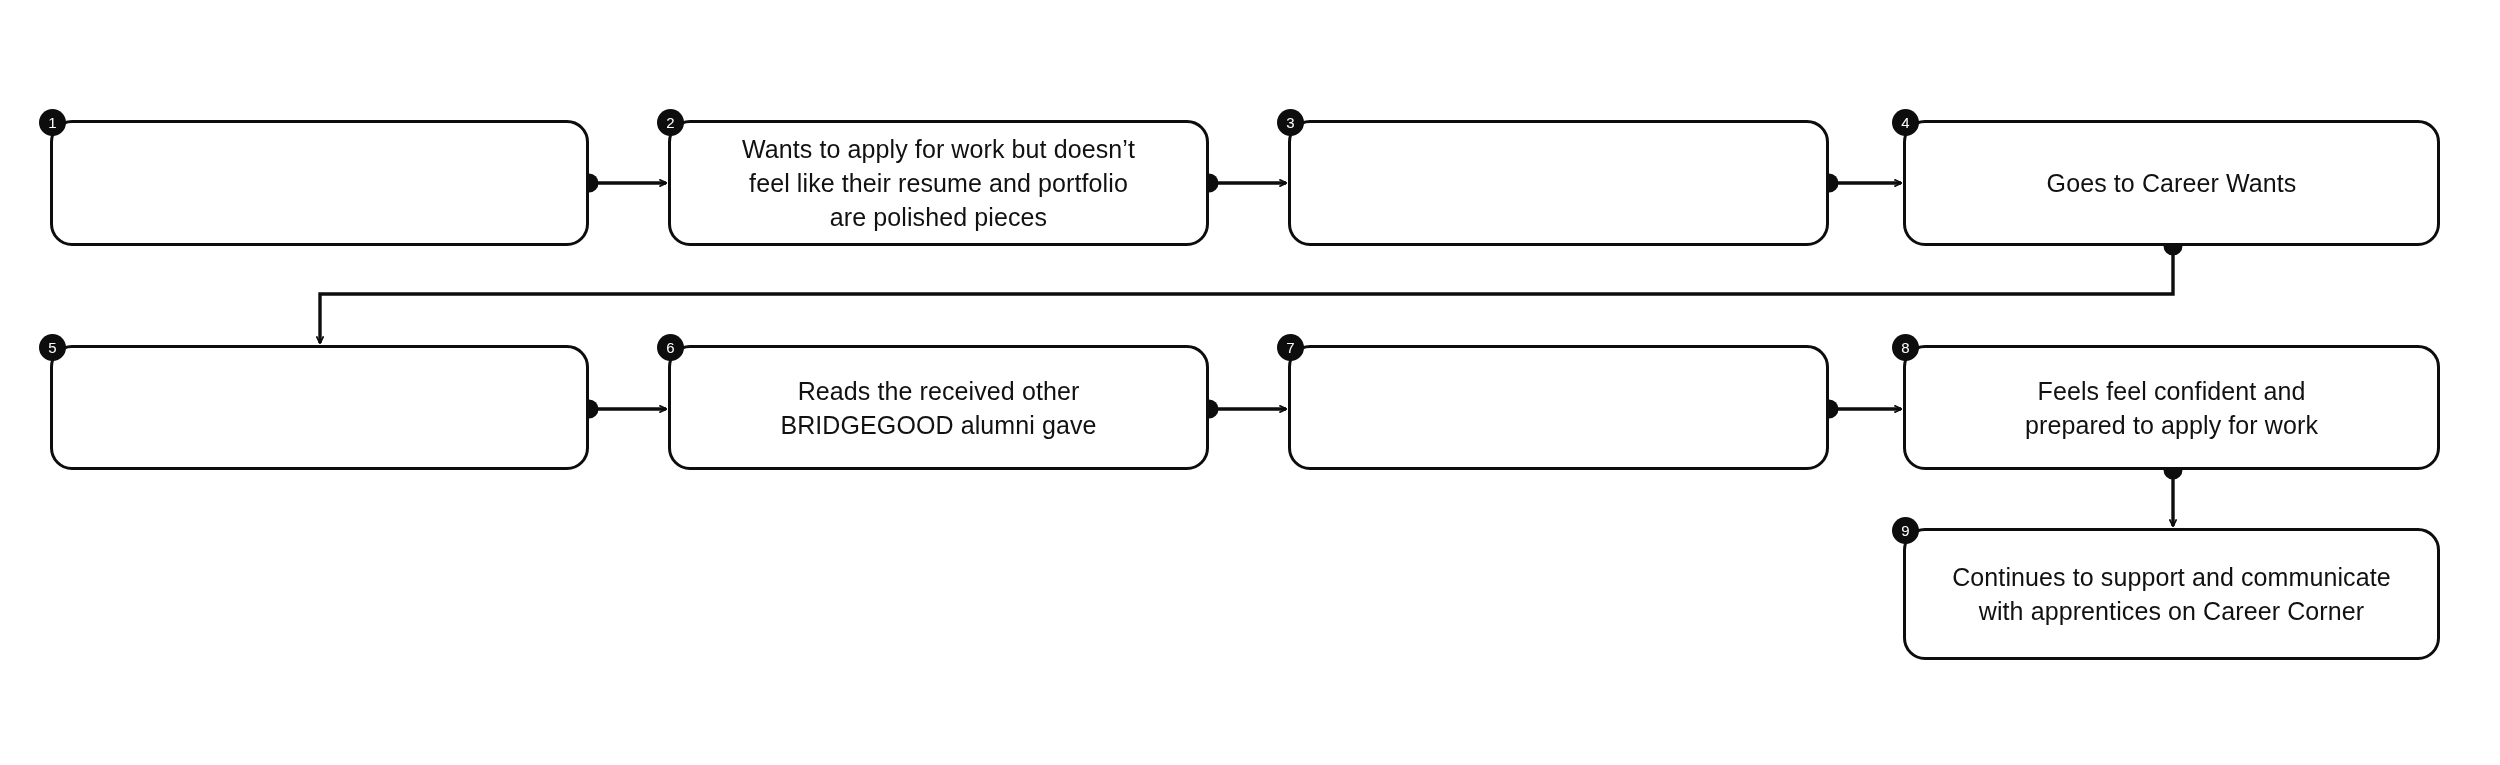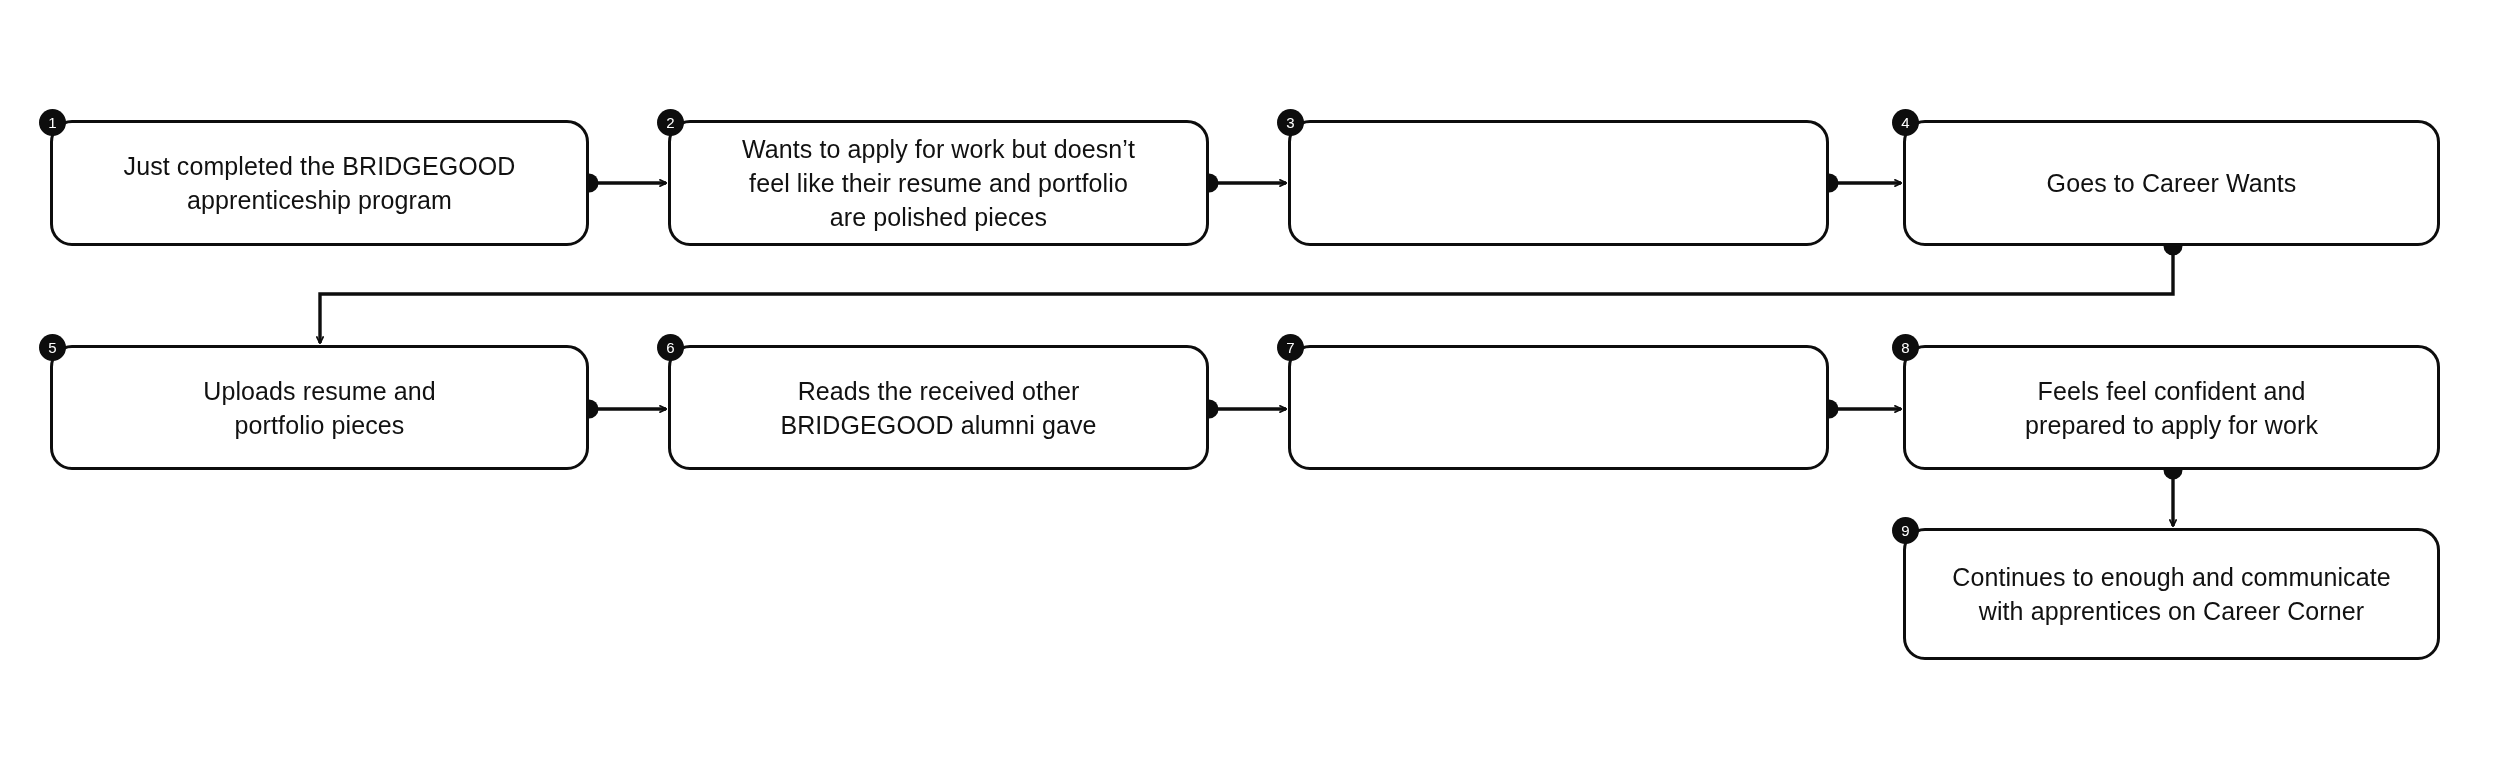--- a/index.html
+++ b/index.html
@@ -101,61 +101,57 @@
       <circle cx="2173" cy="246" r="9.5"></circle>
       <circle cx="589" cy="409" r="9.5"></circle>
       <circle cx="1209" cy="409" r="9.5"></circle>
       <circle cx="1829" cy="409" r="9.5"></circle>
       <circle cx="2173" cy="470" r="9.5"></circle>
     </g>
   </svg>
 
   <div class="node" style="left:50px; top:120px; width:539px; height:126px;">
     <span class="badge">1</span>
-    <span class="node-label">Just completed the BRIDGEGOOD
-apprenticeship program</span>
   </div>
 
   <div class="node" style="left:668px; top:120px; width:541px; height:126px;">
     <span class="badge">2</span>
     <span class="node-label">Wants to apply for work but doesn’t
 feel like their resume and portfolio
 are polished pieces</span>
   </div>
 
   <div class="node" style="left:1288px; top:120px; width:541px; height:126px;">
     <span class="badge">3</span>
   </div>
 
   <div class="node" style="left:1903px; top:120px; width:537px; height:126px;">
     <span class="badge">4</span>
     <span class="node-label">Goes to Career Wants</span>
   </div>
 
   <div class="node" style="left:50px; top:345px; width:539px; height:125px;">
     <span class="badge">5</span>
-    <span class="node-label">Uploads resume and
-portfolio pieces</span>
   </div>
 
   <div class="node" style="left:668px; top:345px; width:541px; height:125px;">
     <span class="badge">6</span>
     <span class="node-label">Reads the received other
 BRIDGEGOOD alumni gave</span>
   </div>
 
   <div class="node" style="left:1288px; top:345px; width:541px; height:125px;">
     <span class="badge">7</span>
   </div>
 
   <div class="node" style="left:1903px; top:345px; width:537px; height:125px;">
     <span class="badge">8</span>
     <span class="node-label">Feels feel confident and
 prepared to apply for work</span>
   </div>
 
   <div class="node" style="left:1903px; top:528px; width:537px; height:132px;">
     <span class="badge">9</span>
-    <span class="node-label">Continues to enough and communicate
+    <span class="node-label">Continues to support and communicate
 with apprentices on Career Corner</span>
   </div>
 
 </div>
 
 </body></html>

